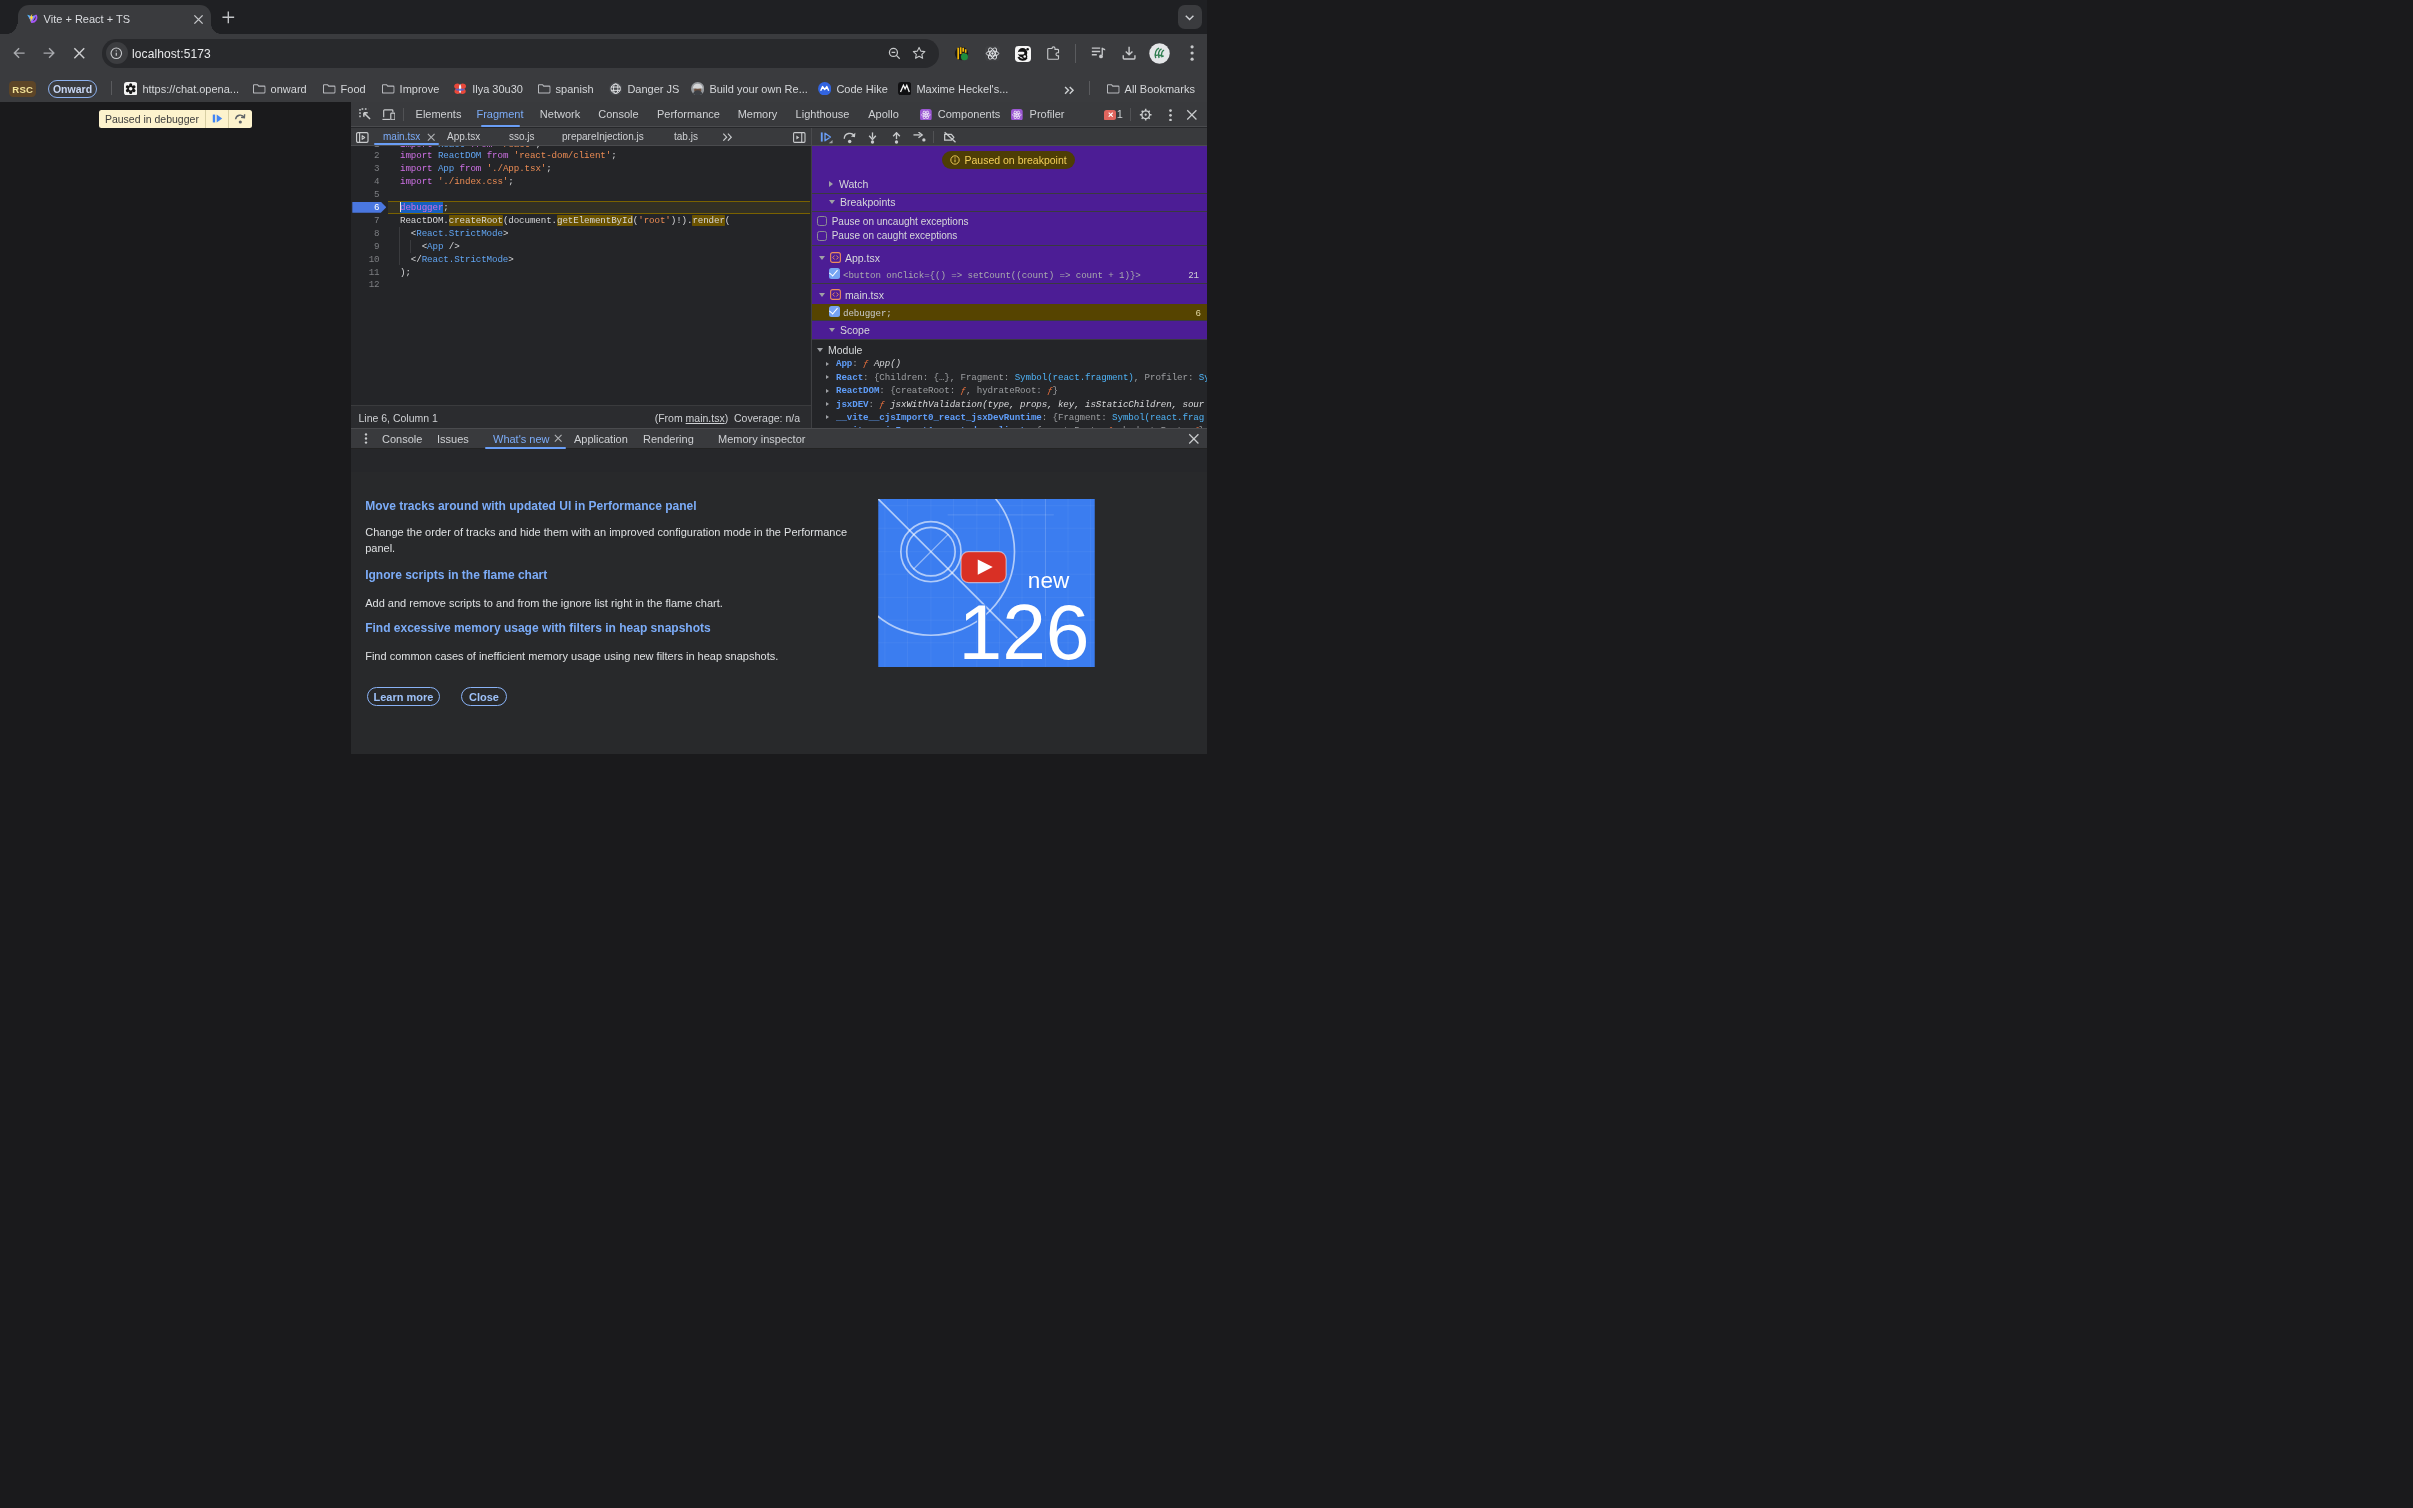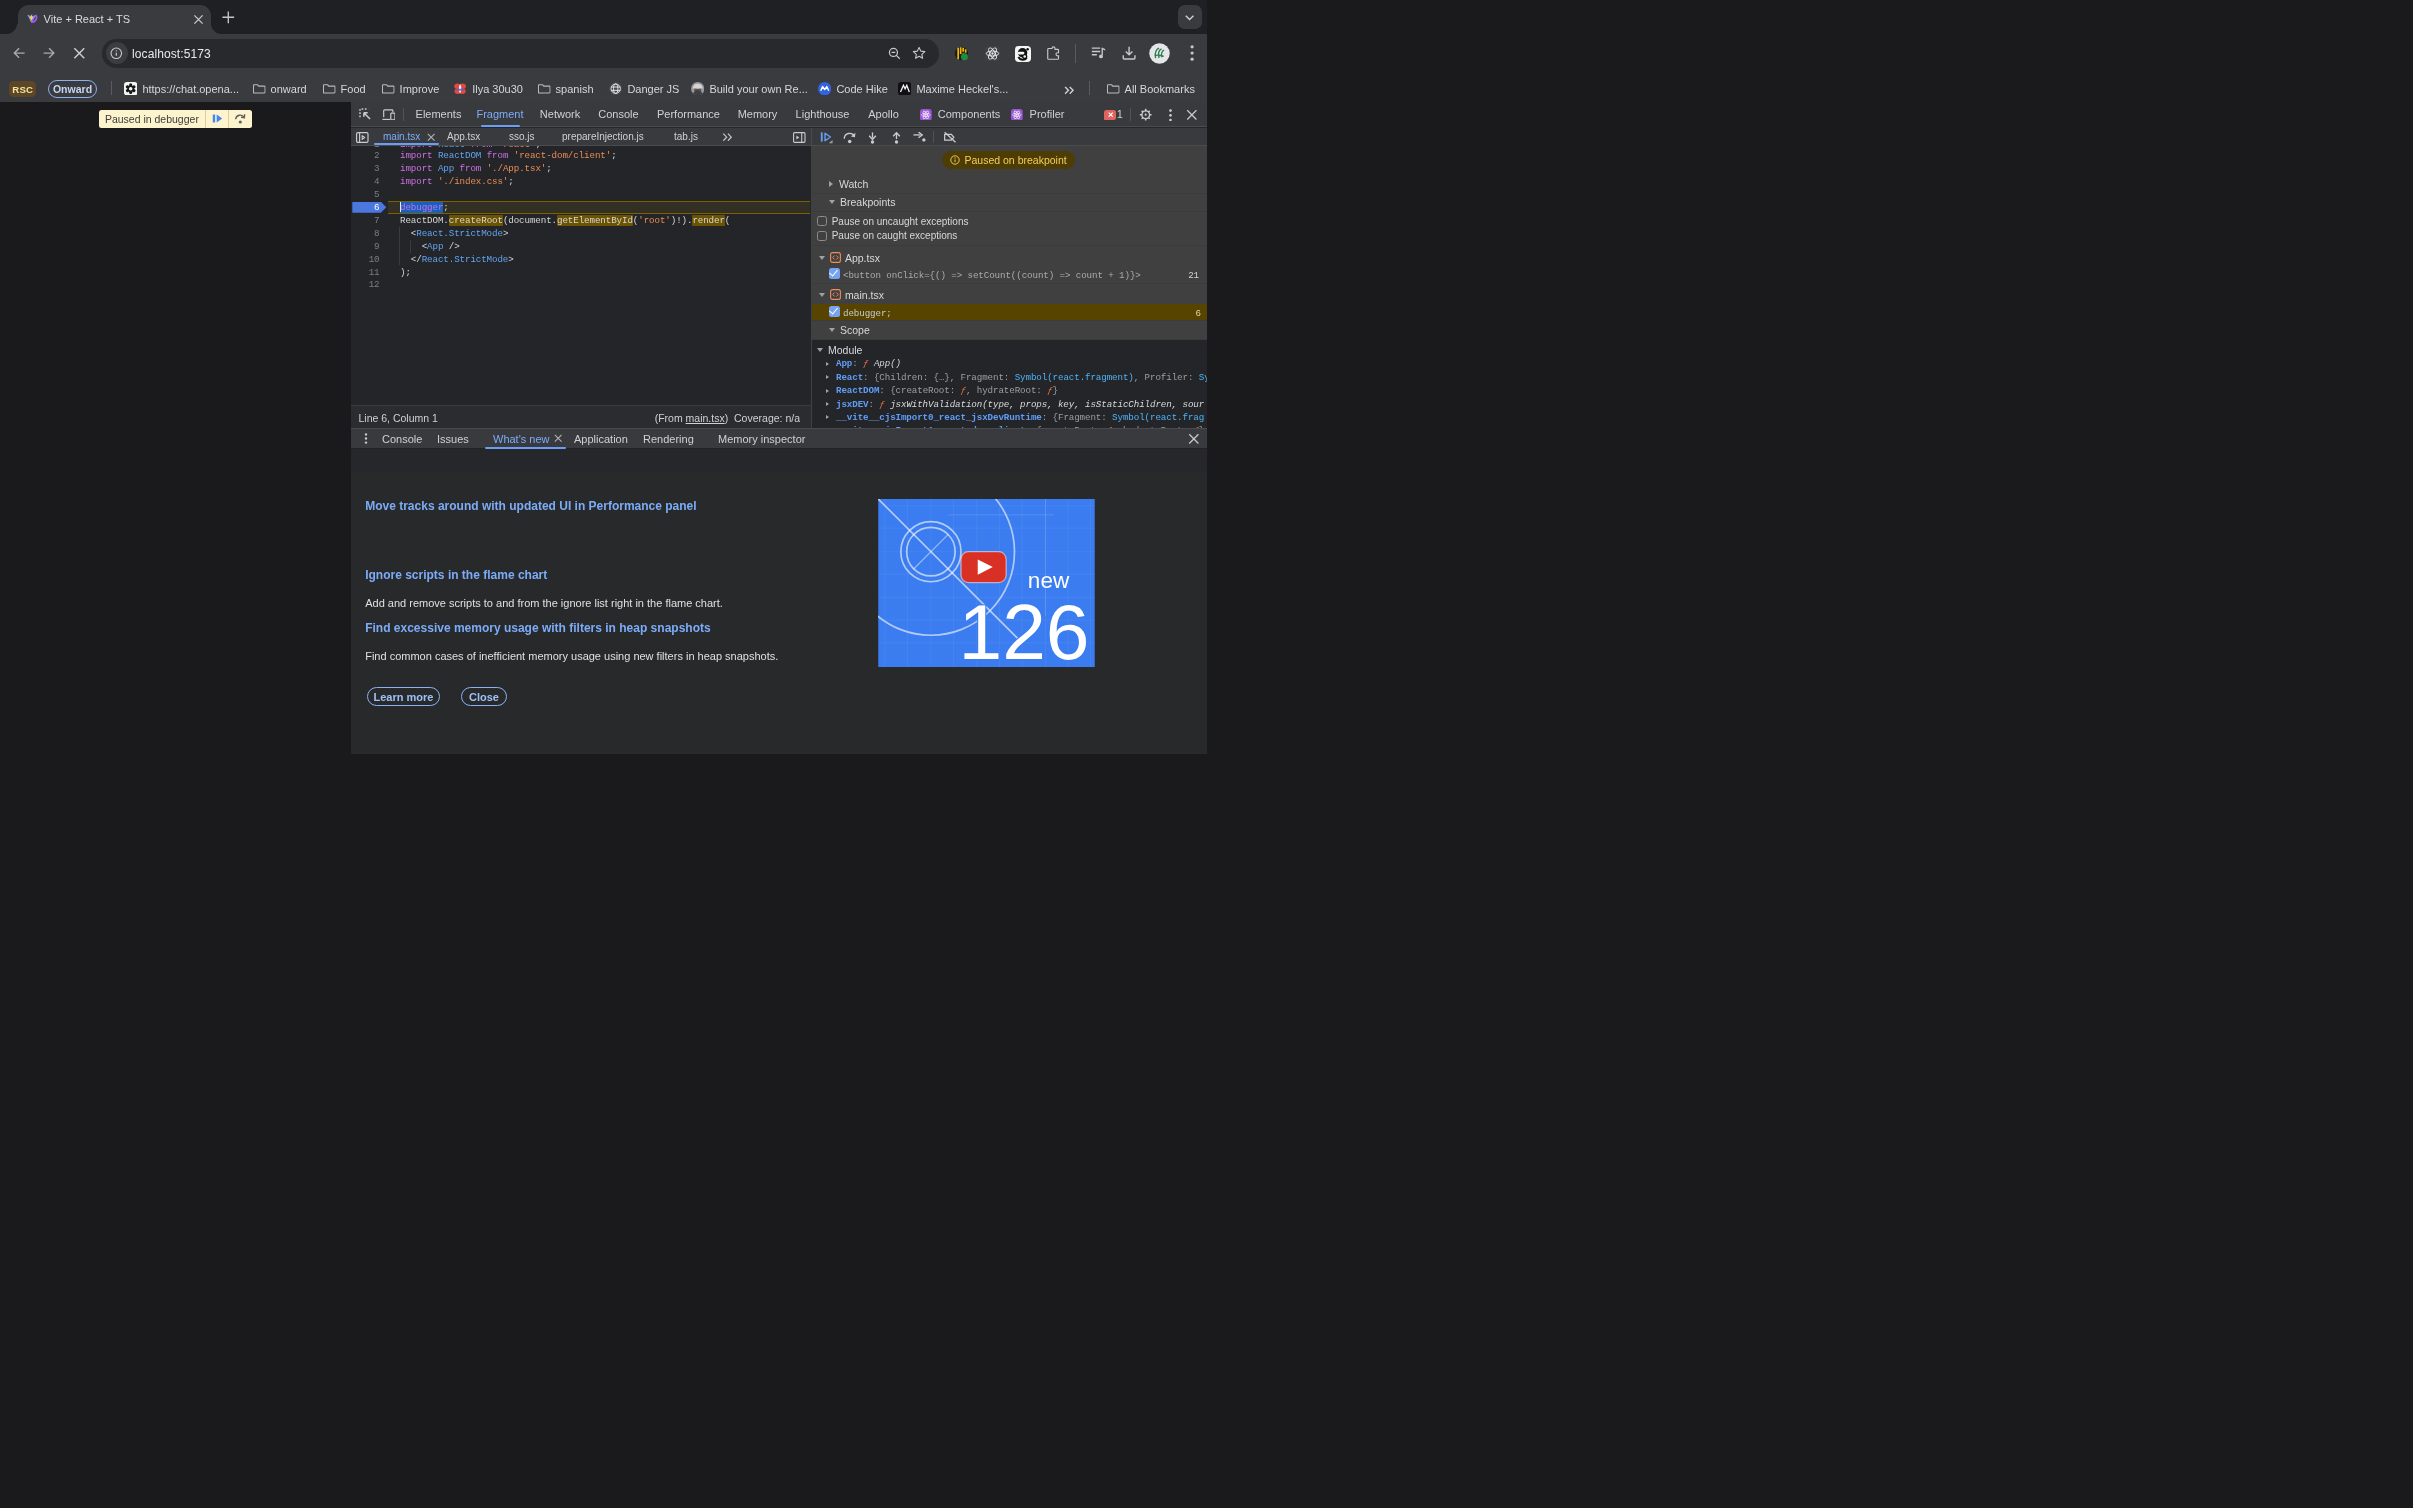--- a/index.html
+++ b/index.html
@@ -38,21 +38,21 @@
 .ftab { position:absolute; top:26px; height:17.6px; line-height:17.6px; color:#cfd1d4; font-size:10px; }
 .underline { position:absolute; background:#6a9ef6; height:2.1px; border-radius:1.7px; }
 
 #editor { left:0; top:44px; width:459px; height:259px; overflow:hidden; background:#242528; }
 .cl { position:absolute; left:0; width:459px; height:13px; line-height:13px; font-size:9.2px; white-space:pre; font-family:"Liberation Mono", monospace; letter-spacing:-0.1px; }
 .lnum { position:absolute; left:0; top:0; width:28.5px; text-align:right; color:#7d7f83; }
 .code { position:absolute; left:49px; top:0; color:#d6d7d9; }
 .kw { color:#cd70e4; } .ident { color:#61a5f2; } .str { color:#ec8c54; } .tag { color:#61a5f2; }
 .chip { background:#6b5300; border-radius:0.8px; }
 
-#sidebar { left:460px; top:44px; width:396px; height:282px; overflow:hidden; background:#404040; border-left:0.8px solid #3f4043; }
+#sidebar { left:460px; top:44px; width:396px; height:282px; overflow:hidden; background:#4c1d95; border-left:0.8px solid #3f4043; }
 .sbdiv { position:absolute; left:0; width:396px; height:0.8px; background:#3a3b3d; }
 .sbhead { position:absolute; display:flex; align-items:center; font-size:10.5px; color:#d6d8da;justify-content:center; }
 .cb { position:absolute; width:10px; height:10px; border:1.3px solid #8b8d91; border-radius:2.5px; }
 .cbc { position:absolute; width:11px; height:11px; border-radius:2.5px; background:#76a4f3; }
 .cbc:after { content:""; position:absolute; left:2.1px; top:0.4px; width:4.2px; height:6.7px; border:solid #ffffff; border-width:0 1.7px 1.7px 0; transform:rotate(40deg); }
 .sbmono { position:absolute; font-size:9.2px; color:#a9abae; white-space:pre; font-family:"Liberation Mono", monospace; letter-spacing:-0.1px; }
 .propname { color:#5f9df8; font-weight:bold; }
 .fitalic { color:#e8703d; font-style:italic; }
 .sigi { color:#d8d9db; font-style:italic; }
 .symb { color:#4fb3f6; }
@@ -413,20 +413,21 @@
   <div class="abs underline" style="left:134px;top:18.4px;width:81px"></div>
   <div class="drtab" style="left:223px">Application</div>
   <div class="drtab" style="left:292px">Rendering</div>
   <div class="drtab" style="left:367px">Memory inspector</div>
   <svg class="abs" style="left:837px;top:3.8px" width="11.7" height="11.7" viewBox="0 0 14 14">
         <path d="M1.5 1.5 L12.5 12.5 M12.5 1.5 L1.5 12.5" stroke="#c9cbcd" stroke-width="1.5"></path>
       </svg>
 </div>
 <div class="abs" id="wncontent">
   <div class="wnh" style="top:27px">Move tracks around with updated UI in Performance panel</div>
+  <div class="wnp" style="top:52px">Change the order of tracks and hide them with an improved configuration mode in the Performance<br>panel.</div>
   <div class="wnh" style="top:96px">Ignore scripts in the flame chart</div>
   <div class="wnp" style="top:123px">Add and remove scripts to and from the ignore list right in the flame chart.</div>
   <div class="wnh" style="top:149px">Find excessive memory usage with filters in heap snapshots</div>
   <div class="wnp" style="top:176px">Find common cases of inefficient memory usage using new filters in heap snapshots.</div>
   <div class="wnbtn" style="left:16px;top:215px;width:73px">Learn more</div>
   <div class="wnbtn" style="left:110px;top:215px;width:46px">Close</div>
 
   <svg class="abs" style="left:527px;top:27px" width="217" height="168" viewBox="0 0 259 201">
     <rect width="259" height="201" fill="#3b7df0"></rect>
     <g stroke="#ffffff" stroke-opacity="0.09" stroke-width="0.7">

